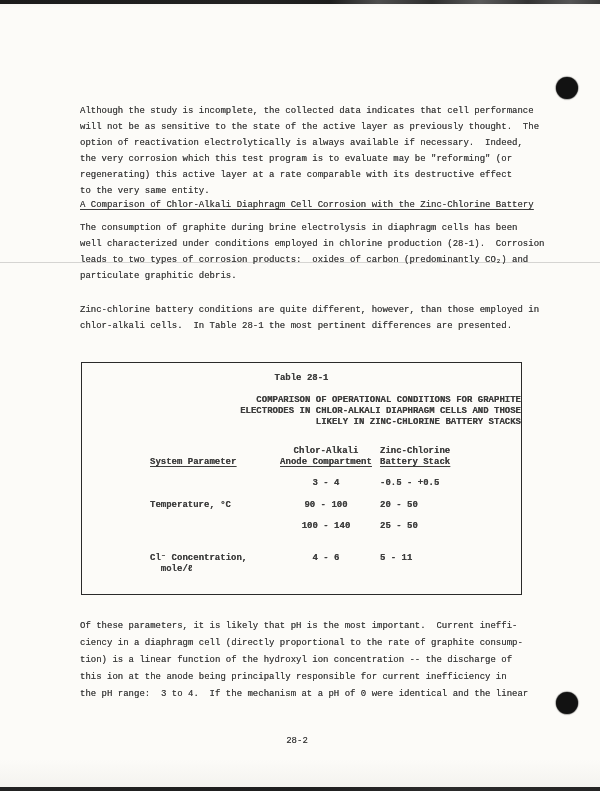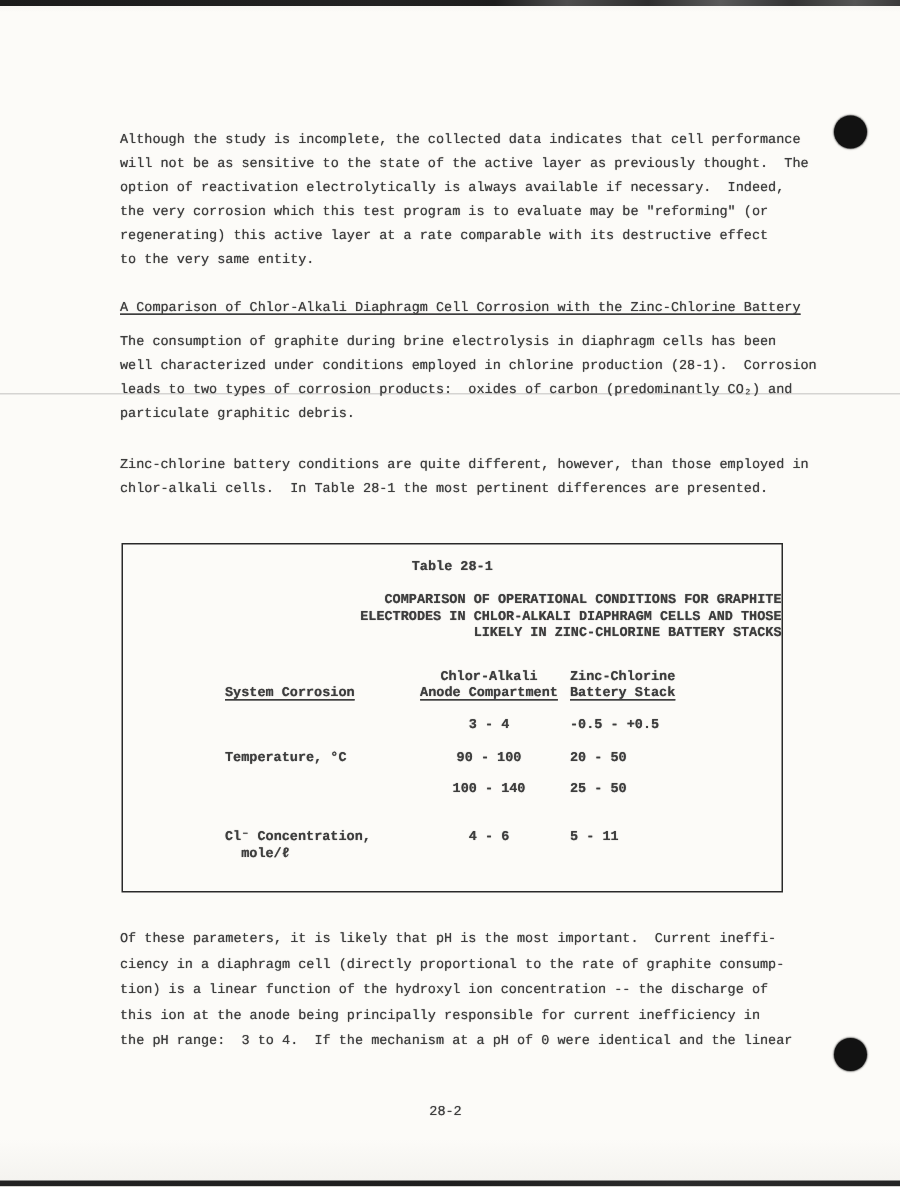--- a/index.html
+++ b/index.html
@@ -25,21 +25,21 @@
     position:absolute;width:22px;height:22px;border-radius:50%;
     background:#121212;box-shadow:0 0 1px 0.5px rgba(18,18,18,0.6);
   }
   .dot1{left:556px;top:77px;}
   .dot2{left:556px;top:692px;}
   .para{
     position:absolute;left:80px;width:480px;
     font-size:9px;line-height:16px;white-space:pre-wrap;
     text-shadow:0 0 0.6px rgba(50,50,50,0.75);
   }
-  .p1{top:85px;}
+  .p1{top:103px;}
   .p2{top:220px;}
   .p3{top:302px;}
   .p4{top:618px;line-height:17px;}
   .heading{
     position:absolute;left:80px;top:199px;width:480px;
     font-size:9px;line-height:13px;white-space:pre;
     text-decoration:underline;text-underline-offset:2px;
     text-shadow:0 0 0.6px rgba(50,50,50,0.75);
   }
   .tablebox{
@@ -97,21 +97,21 @@
 chlor-alkali cells.  In Table 28-1 the most pertinent differences are presented.</div>
 
   <div class="tablebox">
     <div class="t tlabel">Table 28-1</div>
     <div class="t tcaption">COMPARISON OF OPERATIONAL CONDITIONS FOR GRAPHITE
 ELECTRODES IN CHLOR-ALKALI DIAPHRAGM CELLS AND THOSE
 LIKELY IN ZINC-CHLORINE BATTERY STACKS</div>
 
     <div class="t col1 thead1">Chlor-Alkali</div>
     <div class="t col2 thead1">Zinc-Chlorine</div>
-    <div class="t colp thead2 u">System Corrosion</div>
+    <div class="t colp thead2 u">System Parameter</div>
     <div class="t col1 thead2 u">Anode Compartment</div>
     <div class="t col2 thead2 u">Battery Stack</div>
 
     <div class="t col1 r-ph">3 - 4</div>
     <div class="t col2 r-ph">-0.5 - +0.5</div>
 
     <div class="t colp r-tmp">Temperature, °C</div>
     <div class="t col1 r-tmp">90 - 100</div>
     <div class="t col2 r-tmp">20 - 50</div>
 

